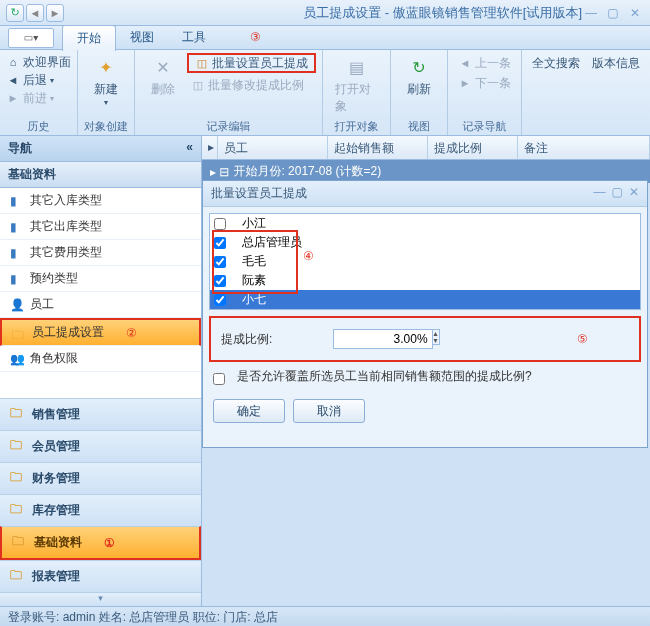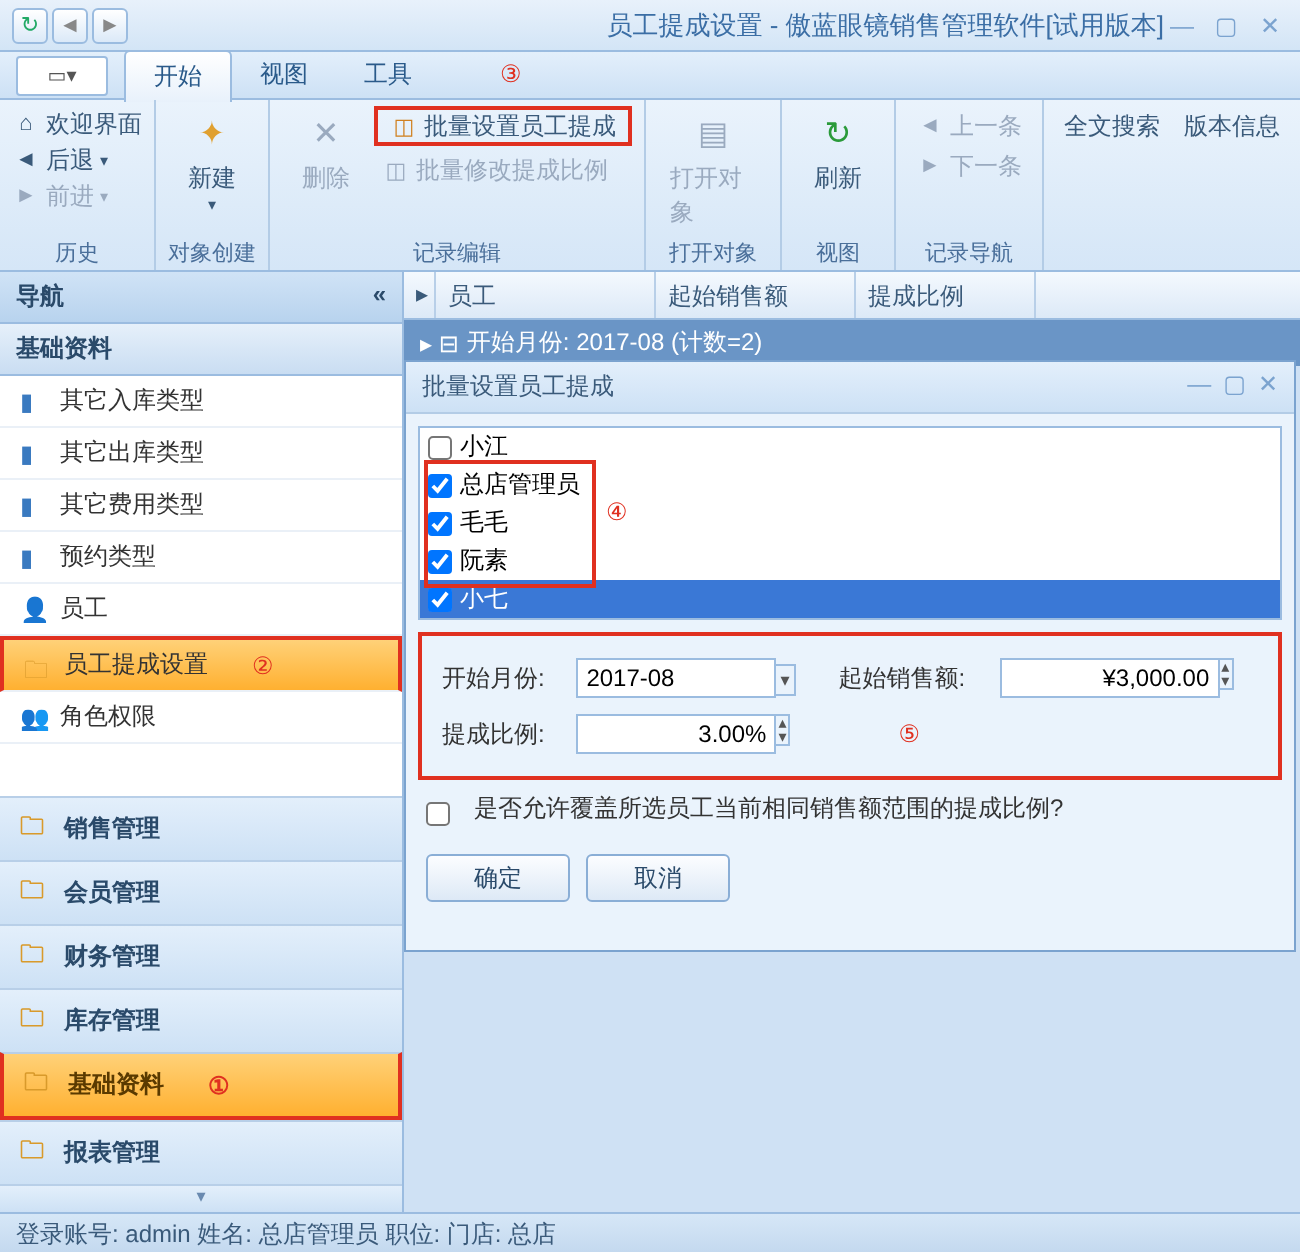--- a/index.html
+++ b/index.html
@@ -49,21 +49,21 @@
 
 .content { flex: 1; position: relative; background: #cfe1f4; }
 .grid-header { height: 24px; background: linear-gradient(#f4f9fe,#dce9f7); display: flex; border-bottom: 1px solid #9bbce0; }
 .grid-header .gh { border-right: 1px solid #b8cfe8; padding: 4px 6px; color: #3a5a7a; }
 .grid-grouprow { background: #6a95c6; color: #fff; padding: 3px 8px; display: flex; align-items: center; gap: 4px; }
 
 .dialog { position: absolute; left: 0; top: 44px; right: 2px; background: #eaf3fc; border: 1px solid #7ba3cf; }
 .dlg-title { background: linear-gradient(#e3effb,#cde1f5); padding: 4px 8px; color: #3a5a7a; display: flex; justify-content: space-between; border-bottom: 1px solid #b3cce6; }
 .dlg-title .dt-right { display: flex; gap: 6px; color: #7ba3cf; }
 .dlg-list { margin: 6px; border: 1px solid #9bbce0; background: #fff; max-height: 98px; overflow: hidden; }
-.dlg-list .dl-item { display: flex; align-items: center; gap: 4px; padding: 1px 4px; }
+.dlg-list .dl-item { display: flex; align-items: center; gap: 16px; padding: 1px 4px; }
 .dlg-list .dl-item.sel { background: #3a78d6; color: #fff; }
 .dlg-form { margin: 6px; padding: 6px 4px; }
 .dlg-form table { width: 100%; }
 .dlg-form td { padding: 3px 4px; color: #333; white-space: nowrap; }
 .dlg-form input[type=text] { border: 1px solid #9bbce0; padding: 2px 4px; width: 110px; text-align: right; background: #fff; }
 .dlg-check { margin: 4px 10px; color: #333; display: flex; align-items: flex-end; gap: 12px; }
 .dlg-buttons { margin: 14px 10px 24px; display: flex; gap: 8px; }
 .dlg-buttons button { width: 72px; height: 24px; background: linear-gradient(#fcfdff,#dde9f6); border: 1px solid #8aaed6; border-radius: 3px; color: #2a4a6a; }
 
 .statusbar { height: 20px; background: linear-gradient(#d6e7f7,#c4d9ef); padding: 2px 8px; color: #3a5a7a; border-top: 1px solid #9bbce0; white-space: nowrap; overflow: hidden; }
@@ -256,20 +256,21 @@
       </div>
     <div style="height:14px;background:linear-gradient(#e3effb,#cde1f5);border-top:1px solid #b8cfe8;text-align:center;color:#6a8ab0;font-size:9px">▾</div>
   </div>
 
   <div class="content">
     <div class="grid-header">
       <div class="gh" style="width:16px">▸</div>
       <div class="gh" style="width:110px">员工</div>
       <div class="gh" style="width:100px">起始销售额</div>
       <div class="gh" style="width:90px">提成比例</div>
+      <div class="gh" style="flex:1">备注</div>
     </div>
     <div class="grid-grouprow">
         <span>▸ ⊟</span>
         <span>开始月份: 2017-08 (计数=2)</span>
       </div>
 
     <div class="dialog">
       <div class="dlg-title">
         <span>批量设置员工提成</span>
         <div class="dt-right">
@@ -300,26 +301,20 @@
               <input type="checkbox" checked="" style="">
               <span>小七</span>
             </div>
         </div>
         <div class="redbox" style="position:absolute;left:9px;top:17px;width:86px;height:64px;pointer-events:none"></div>
         <span class="red-anno" style="position:absolute;left:100px;top:36px">④</span>
       </div>
       <div class="dlg-form redbox" style="position:relative">
         <table>
           <tbody>
-              <tr>
-            <td>开始月份:</td>
-            <td><input type="text" style="text-align: left; width: 100px;" value="2017-08"><span style="font-size:9px;color:#555;border:1px solid #9bbce0;border-left:none;padding:2px 2px">▾</span></td>
-            <td>起始销售额:</td>
-            <td><input type="text" value="¥3,000.00" style=""><span style="font-size:8px;color:#555;border:1px solid #9bbce0;border-left:none;padding:0 1px;line-height:7px;display:inline-block">▴<br>▾</span></td>
-          </tr>
           <tr>
             <td>提成比例:</td>
             <td><input type="text" style="width: 100px;" value="3.00%"><span style="font-size:8px;color:#555;border:1px solid #9bbce0;border-left:none;padding:0 1px;line-height:7px;display:inline-block">▴<br>▾</span></td>
             <td colspan="2"><span class="red-anno" style="margin-left:30px">⑤</span></td>
           </tr>
         </tbody>
           </table>
       </div>
       <div class="dlg-check">
           <input type="checkbox" style="">

